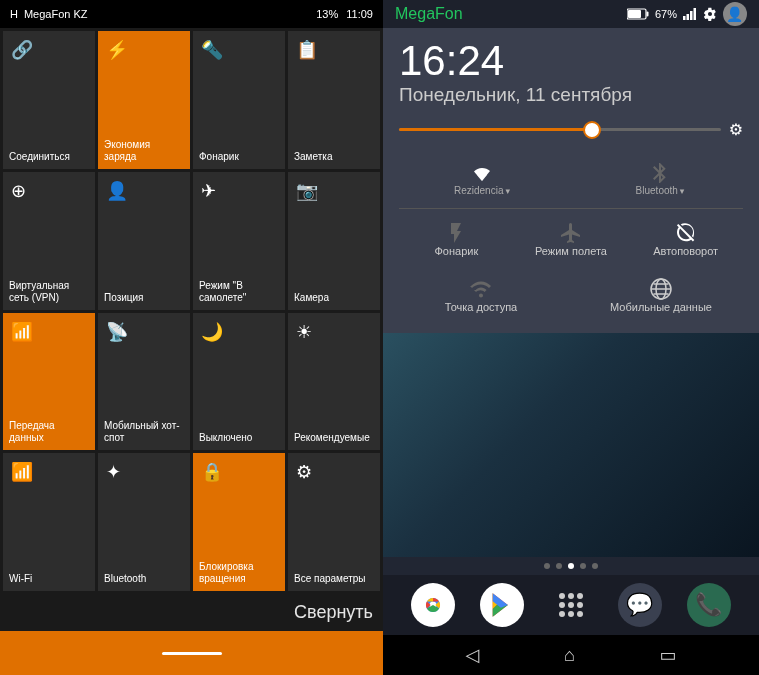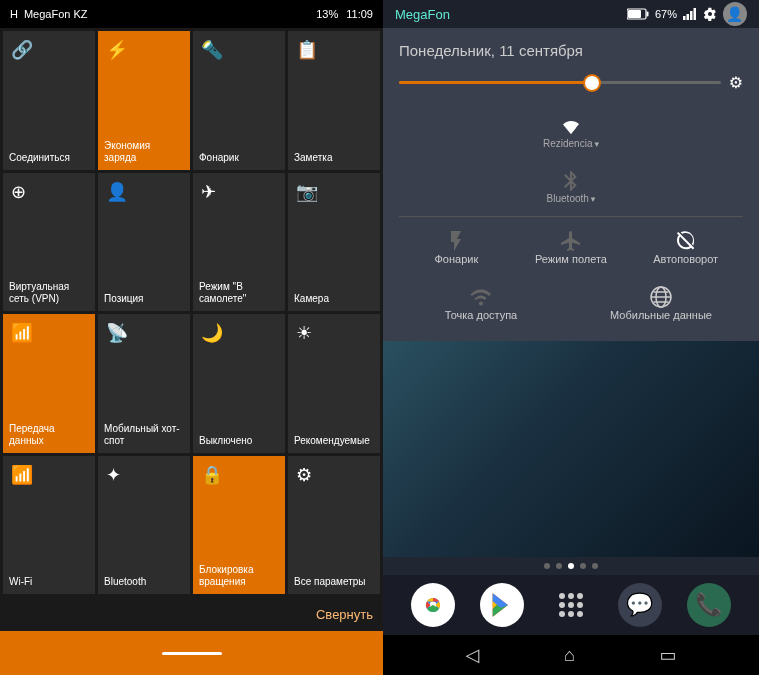--- a/index.html
+++ b/index.html
@@ -80,22 +80,22 @@
       line-height: 1.2;
       margin-top: auto;
     }
 
     .wp-collapse-btn {
       padding: 8px 10px;
       text-align: right;
       background: #1a1a1a;
     }
     .wp-collapse-btn span {
-      font-size: 13px;
-      color: #fdba74;
+      font-size: 18px;
+      color: #e5e5e5;
       cursor: pointer;
     }
 
     .wp-notifications {
       padding: 16px 10px;
       background: #1a1a1a;
       flex: 1;
     }
     .wp-notifications span {
       font-size: 14px;
@@ -129,22 +129,22 @@
 
     .android-status-bar {
       display: flex;
       justify-content: space-between;
       align-items: center;
       padding: 4px 12px;
       height: 28px;
       background: rgba(0,0,0,0.3);
     }
     .android-carrier {
-      font-size: 13px;
-      color: #5eead4;
+      font-size: 16px;
+      color: #22c55e;
     }
     .android-status-icons {
       display: flex;
       align-items: center;
       gap: 6px;
     }
     .android-status-icons span {
       font-size: 11px;
       color: #fff;
     }
@@ -154,21 +154,21 @@
       padding: 12px 16px;
     }
 
     .android-time {
       font-size: 42px;
       color: #fff;
       font-weight: 300;
       line-height: 1;
     }
     .android-date {
-      font-size: 15px;
+      font-size: 19px;
       color: #ccc;
       margin-top: 2px;
     }
 
     .brightness-slider {
       margin: 14px 0 10px 0;
       display: flex;
       align-items: center;
       gap: 8px;
     }
@@ -196,22 +196,22 @@
       border-radius: 50%;
       border: 2px solid #e07000;
     }
     .brightness-icon {
       font-size: 16px;
       color: #fff;
     }
 
     .quick-toggles {
       display: grid;
-      grid-template-columns: repeat(1, 1fr);
-      gap: 0;
+      grid-template-columns: repeat(2, 1fr);
+      gap: 12px;
       margin-top: 4px;
     }
 
     .toggle-item {
       display: flex;
       flex-direction: column;
       align-items: center;
       padding: 12px 8px 8px 8px;
       cursor: pointer;
     }
@@ -438,20 +438,21 @@
         <path d="M12 15.5A3.5 3.5 0 0 1 8.5 12 3.5 3.5 0 0 1 12 8.5a3.5 3.5 0 0 1 3.5 3.5 3.5 3.5 0 0 1-3.5 3.5m7.43-2.92c.04-.33.07-.66.07-1s-.03-.68-.07-1l2.16-1.69c.19-.15.24-.42.12-.64l-2.05-3.55c-.12-.22-.39-.3-.61-.22l-2.55 1.03c-.53-.4-1.09-.74-1.7-.99l-.38-2.7c-.04-.24-.25-.41-.49-.41H9.52c-.24 0-.44.17-.48.41l-.38 2.7c-.61.25-1.17.59-1.7.99L4.41 6.57c-.22-.08-.49 0-.61.22L1.75 10.34c-.13.22-.07.49.12.64L4.03 12.67c-.04.32-.07.65-.07.98s.03.66.07.99l-2.15 1.68c-.19.15-.24.42-.12.64l2.05 3.55c.12.22.39.3.61.22l2.55-1.03c.53.4 1.09.74 1.7.99l.38 2.7c.04.24.24.41.48.41h4.1c.24 0 .45-.17.49-.41l.38-2.7c.61-.25 1.17-.59 1.7-.99l2.55 1.03c.22.08.49 0 .61-.22l2.05-3.55c.12-.22.07-.49-.12-.64l-2.16-1.69z" fill="#fff"></path>
       </svg>
 
       <div style="width:24px;height:24px;border-radius:50%;background:#888;overflow:hidden;display:flex;align-items:center;justify-content:center;">
         <span style="font-size:14px;">👤</span>
       </div>
     </div>
   </div>
 
   <div class="android-notification-panel">
+    <div class="android-time">16:24</div>
     <div class="android-date">Понедельник, 11 сентября</div>
 
     <div class="brightness-slider">
       <div class="brightness-track">
         <div class="brightness-fill"></div>
         <div class="brightness-thumb"></div>
       </div>
       <span class="brightness-icon">⚙</span>
     </div>
 

